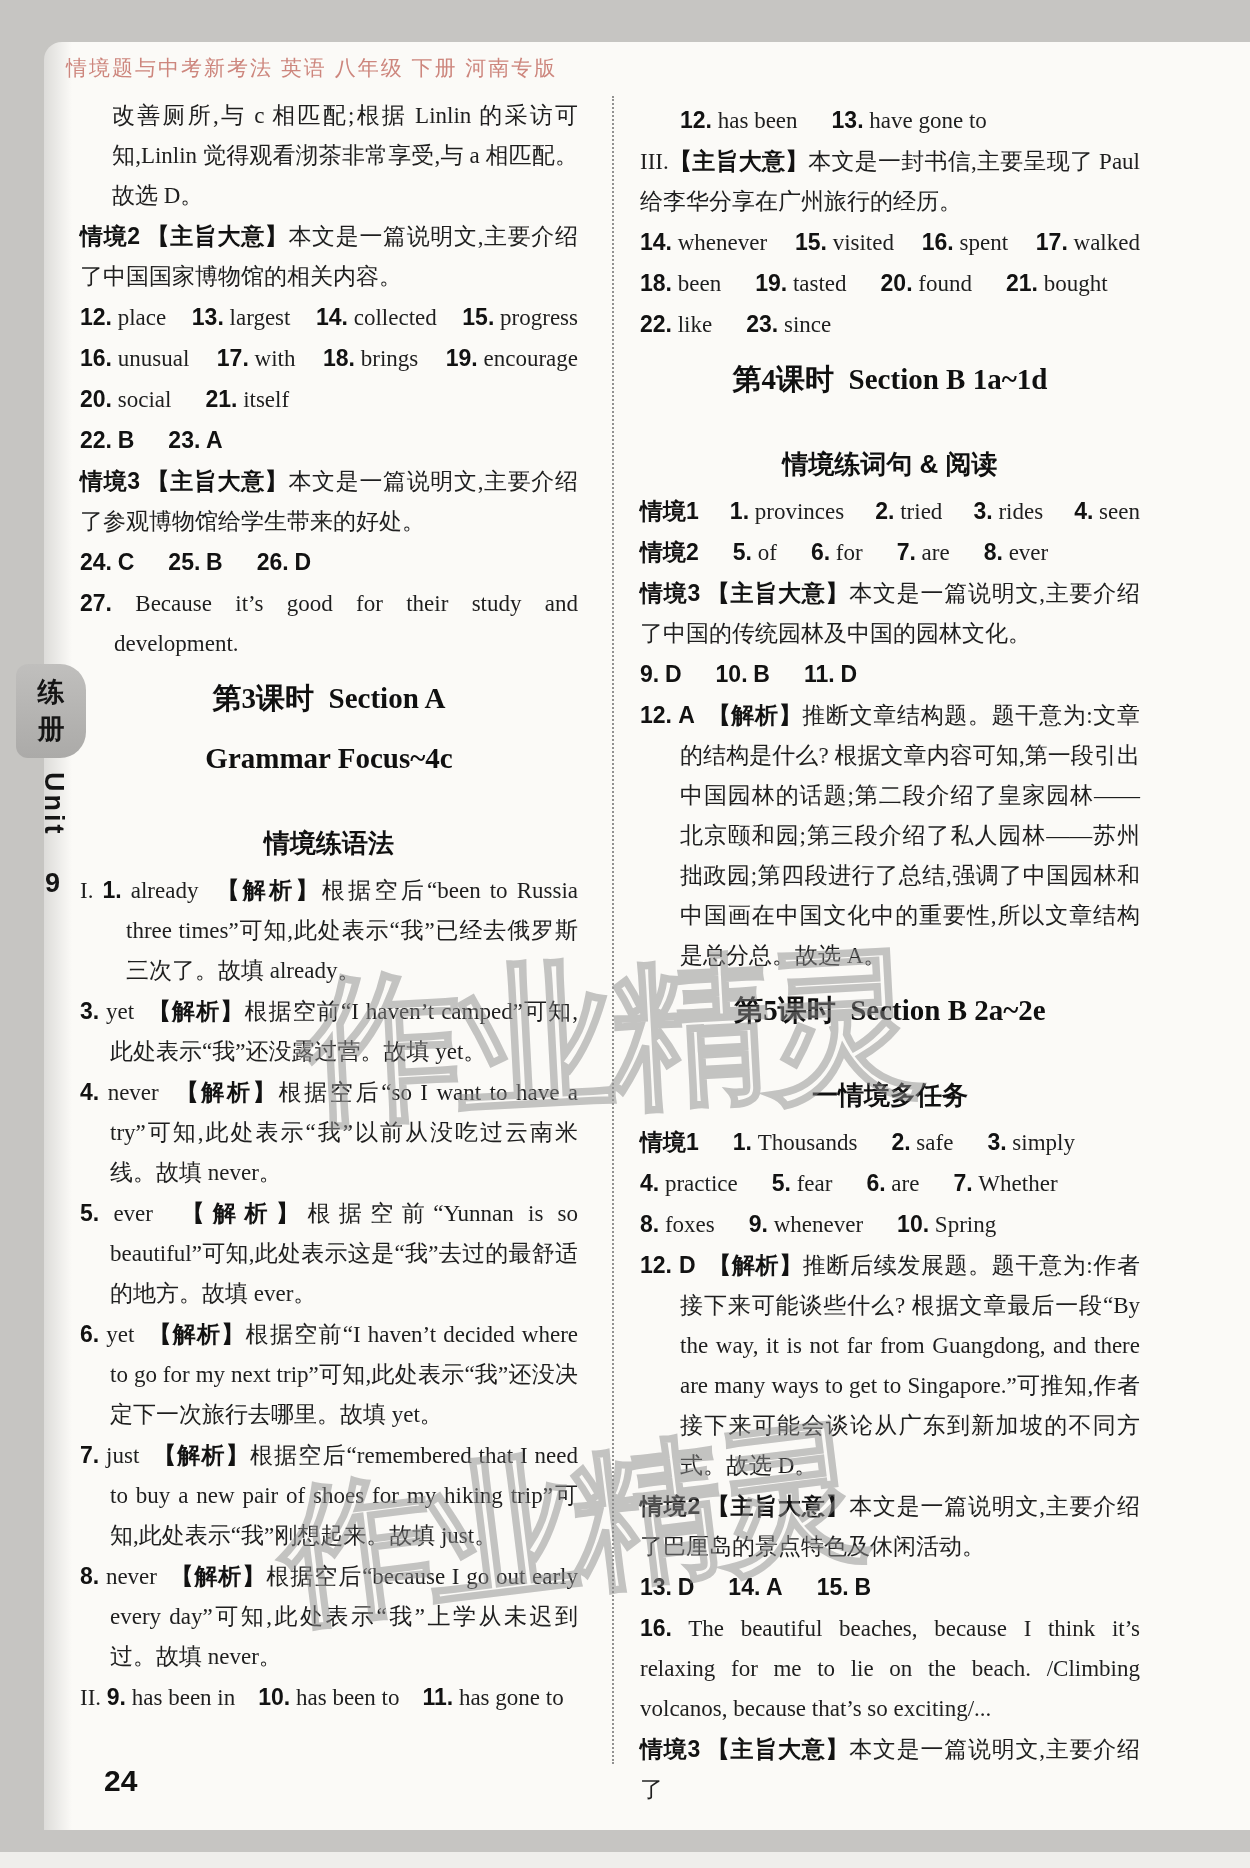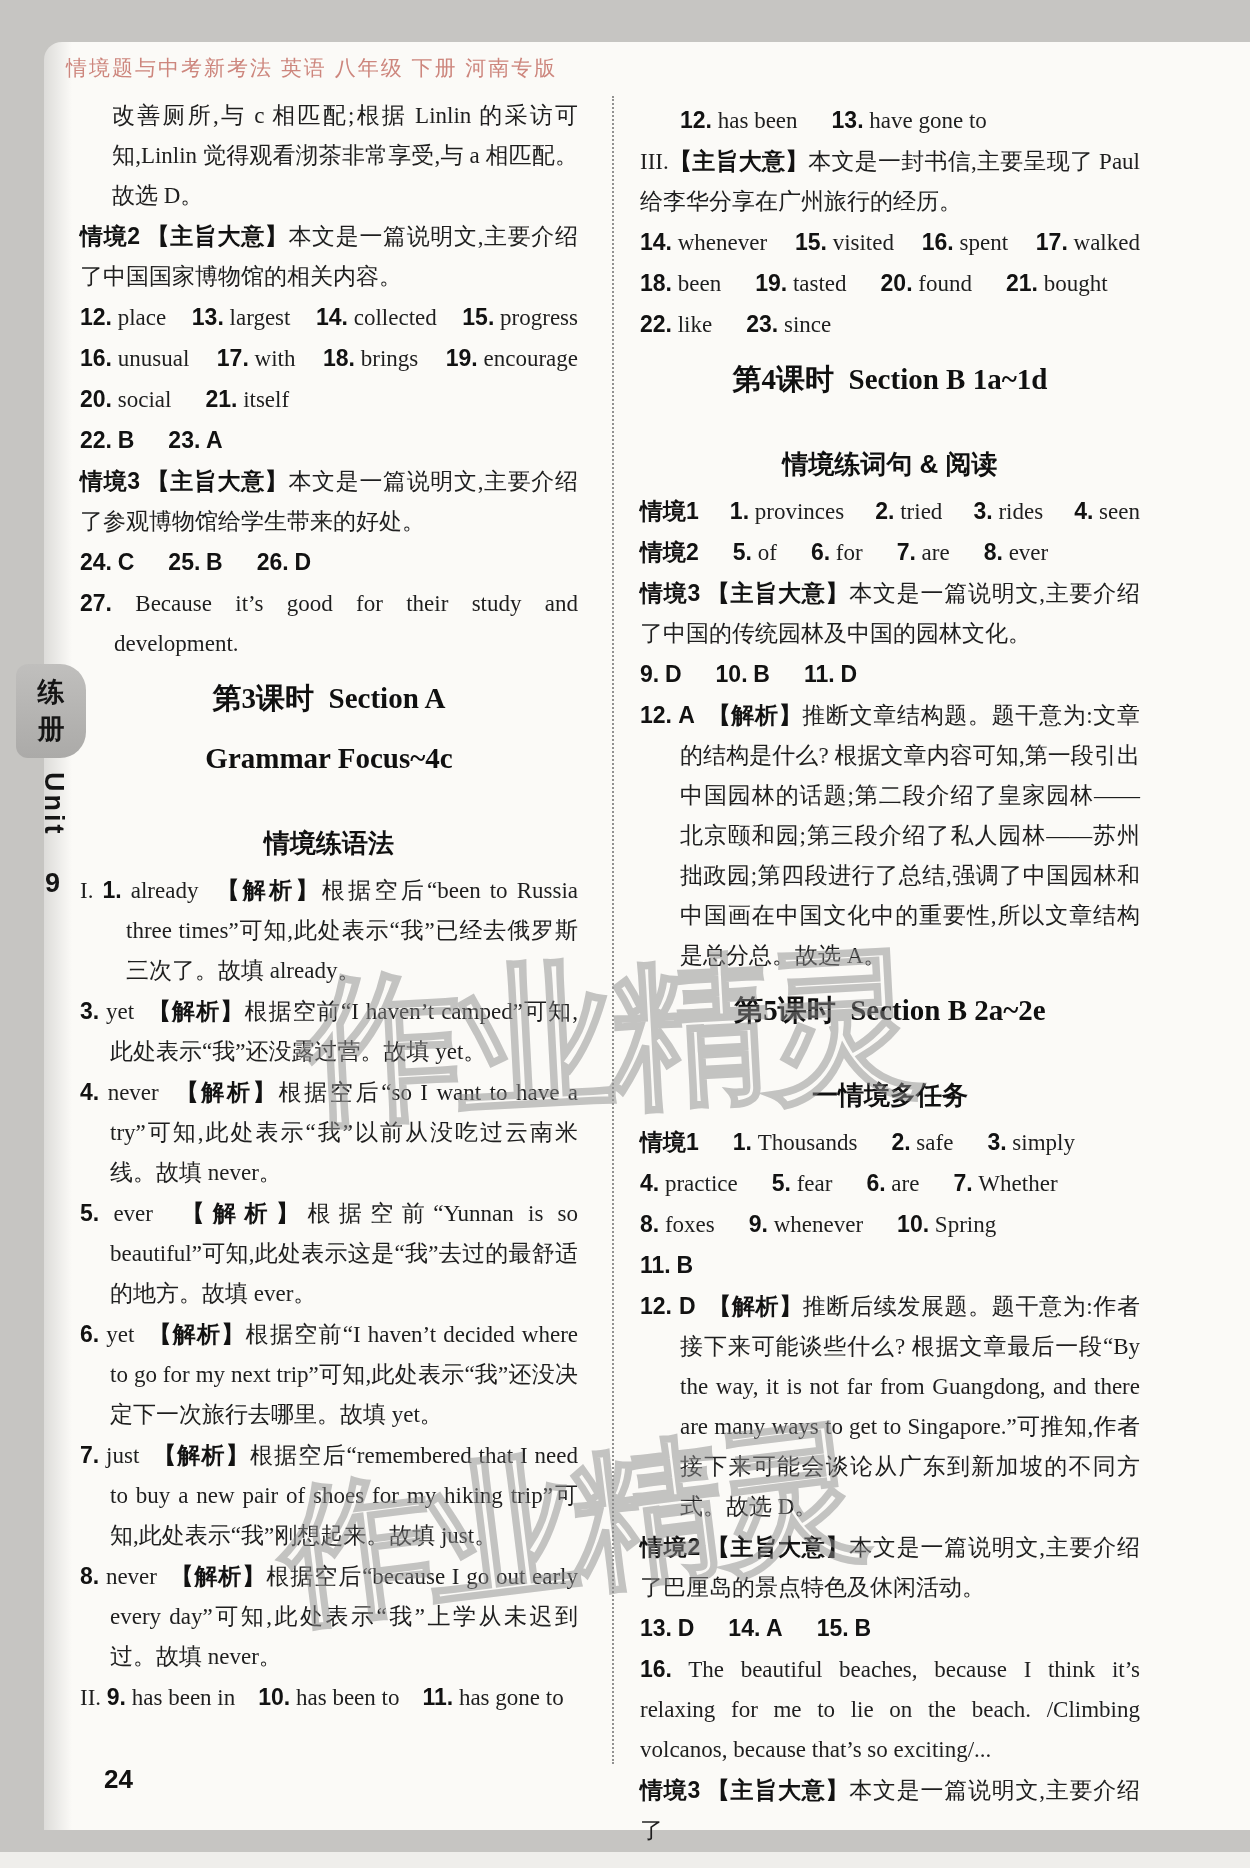--- a/index.html
+++ b/index.html
@@ -59,21 +59,21 @@
     font-weight:700;font-size:27px;letter-spacing:3px;color:#151515;
   }
   .unit-num{
     position:absolute;left:45px;top:868px;z-index:3;
     font-family:"Liberation Sans","DejaVu Sans",sans-serif;
     font-weight:700;font-size:27px;color:#151515;
   }
   .pageno{
     position:absolute;left:104px;top:1764px;z-index:3;
     font-family:"Liberation Sans","DejaVu Sans",sans-serif;
-    font-weight:700;font-size:26px;color:#111;
+    font-weight:700;font-size:30px;color:#111;
   }
   .wm{
     position:absolute;z-index:6;pointer-events:none;white-space:nowrap;
     font-family:"Liberation Sans","DejaVu Sans",sans-serif;font-weight:700;
     color:transparent;-webkit-text-stroke:2.5px #8d8d8d;opacity:.5;
     transform-origin:left top;letter-spacing:-6px;
   }
 </style>
 </head>
 <body>
@@ -184,23 +184,20 @@
       <div class="cell" style="display: inline;"><span class="bb">4.</span><span>&nbsp;</span><span>practice</span></div>
       <div class="cell" style="display: inline;"><span class="bb">5.</span><span>&nbsp;</span><span>fear</span></div>
       <div class="cell" style="display: inline;"><span class="bb">6.</span><span>&nbsp;</span><span>are</span></div>
       <div class="cell" style="display: inline;"><span class="bb">7.</span><span>&nbsp;</span><span>Whether</span></div>
     </div>
     <div class="row">
       <div class="cell" style="display: inline;"><span class="bb">8.</span><span>&nbsp;</span><span>foxes</span></div>
       <div class="cell" style="display: inline;"><span class="bb">9.</span><span>&nbsp;</span><span>whenever</span></div>
       <div class="cell" style="display: inline;"><span class="bb">10.</span><span>&nbsp;</span><span>Spring</span></div>
     </div>
-    <div class="row">
-      <div class="cell" style="display: inline;"><span class="bb">11.</span><span>&nbsp;</span><span class="bb">B</span></div>
-    </div>
     <div class="para" style="padding-left: 40px; text-indent: -40px;"><span class="bb">12.</span><span class="bb"> D</span><span>&nbsp;&nbsp;</span><span class="bb">【解析】</span><span>推断后续发展题。题干意为:作者接下来可能谈些什么? 根据文章最后一段“By the way, it is not far from Guangdong, and there are many ways to get to Singapore.”可推知,作者接下来可能会谈论从广东到新加坡的不同方式。故选 D。</span></div>
     <div class="para"><span class="bb">情境2</span><span>&nbsp;</span><span class="bb">【主旨大意】</span><span>本文是一篇说明文,主要介绍了巴厘岛的景点特色及休闲活动。</span></div>
     <div class="row">
       <div class="cell" style="display: inline;"><span class="bb">13.</span><span>&nbsp;</span><span class="bb">D</span></div>
       <div class="cell" style="display: inline;"><span class="bb">14.</span><span>&nbsp;</span><span class="bb">A</span></div>
       <div class="cell" style="display: inline;"><span class="bb">15.</span><span>&nbsp;</span><span class="bb">B</span></div>
     </div>
     <div class="para"><span class="bb">16.</span><span> The beautiful beaches, because I think it’s relaxing for me to lie on the beach. /Climbing volcanos, because that’s so exciting/...</span></div>
     <div class="para"><span class="bb">情境3</span><span>&nbsp;</span><span class="bb">【主旨大意】</span><span>本文是一篇说明文,主要介绍了</span></div>
   </div>

